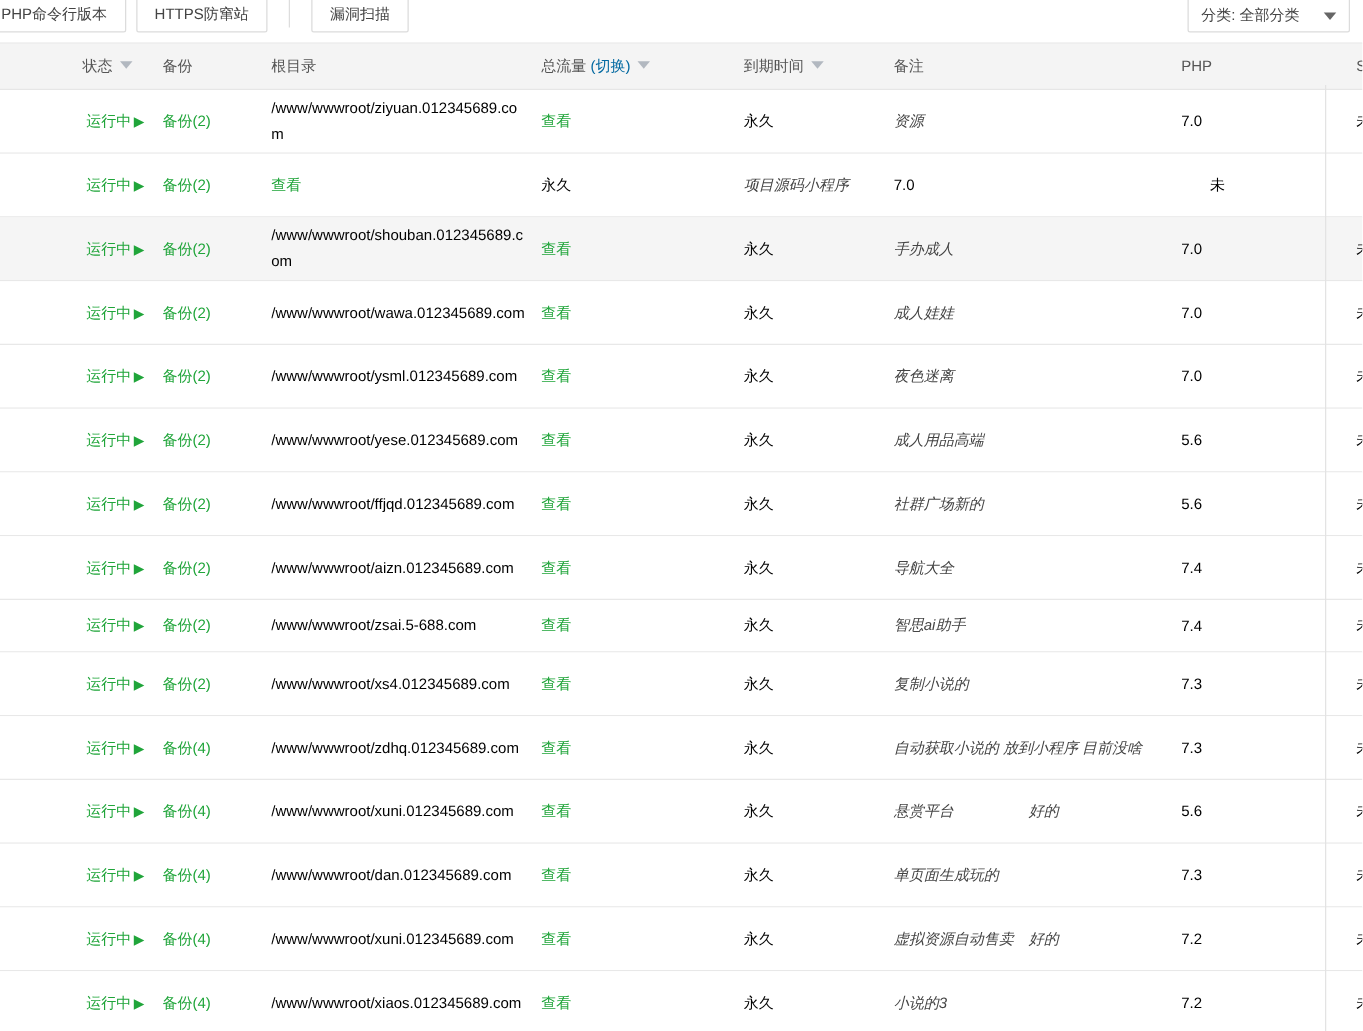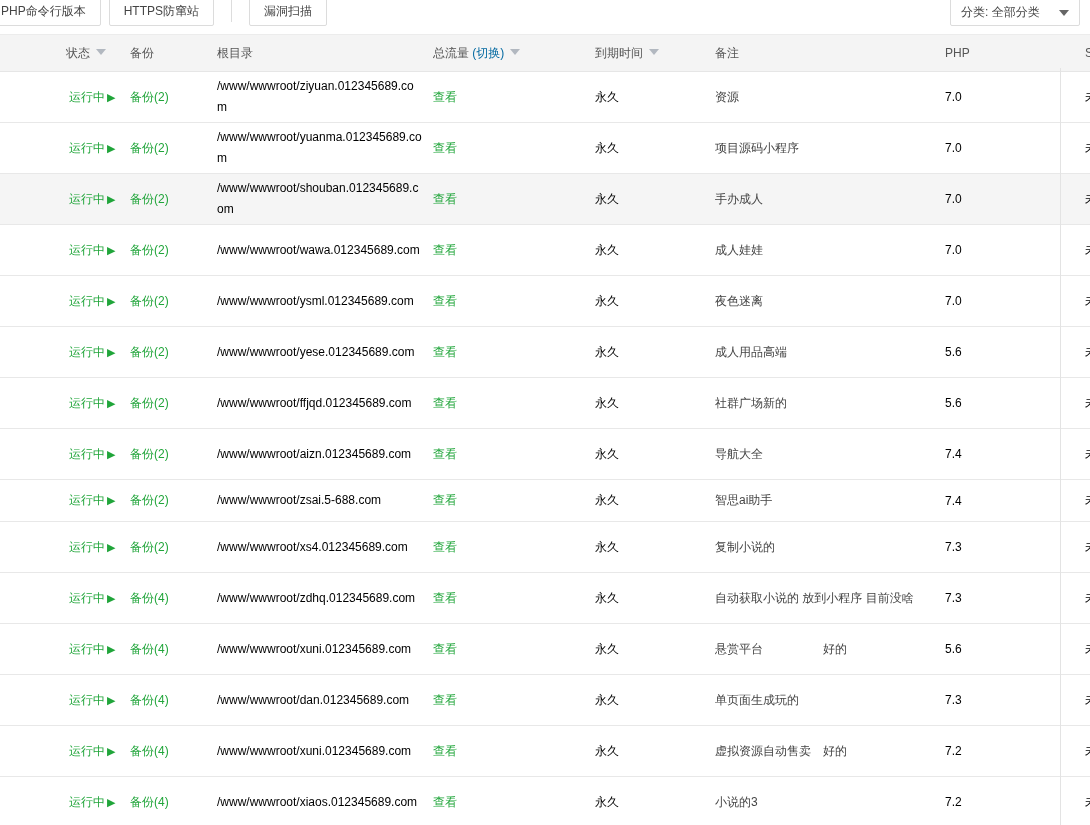--- a/index.html
+++ b/index.html
@@ -52,21 +52,21 @@
 
   .col-status { padding-left: 20px; margin-left: 46px; }
   .col-ssl { padding-left: 23px; white-space: nowrap; }
 
   .green { color: #000000; }
   .link { color: #20a53a; cursor: pointer; }
   .root-path {
     color: #000000; word-break: break-all; line-height: 21px;
     padding-right: 10px; cursor: pointer;
   }
-  .remark { color: #444; white-space: pre-wrap; line-height: 17px; padding-right: 4px; cursor: pointer; }
+  .remark { color: #444; white-space: pre-wrap; line-height: 17px; padding-right: 4px; cursor: pointer; font-style: italic; }
   .status-cell { color: #20a53a; cursor: pointer; white-space: nowrap; padding-left: 23px; }
   .play-icon { font-size: 11px; margin-left: 2px; }
 
   .sort-caret {
     display: inline-block; width: 0; height: 0; margin-left: 6px; vertical-align: 2px;
     border-left: 5px solid transparent; border-right: 5px solid transparent;
     border-top: 6px solid #b2b8c0;
   }
   .switch-label { color: #0369a1; }
 
@@ -120,21 +120,20 @@
     <div class="green">永久</div>
     <div class="remark">资源</div>
     <div class="green">7.0</div>
     <div class="col-ssl green">未</div>
   </div>
         <div class="trow row tall">
     <div class="col-status status-cell">
       <span>运行中</span><span class="play-icon">▶</span>
     </div>
     <div class="link">备份(2)</div>
-    <div class="root-path">/www/wwwroot/yuanma.012345689.com</div>
     <div class="link">查看</div>
     <div class="green">永久</div>
     <div class="remark">项目源码小程序</div>
     <div class="green">7.0</div>
     <div class="col-ssl green">未</div>
   </div>
         <div class="trow row highlight tall">
     <div class="col-status status-cell">
       <span>运行中</span><span class="play-icon">▶</span>
     </div>

